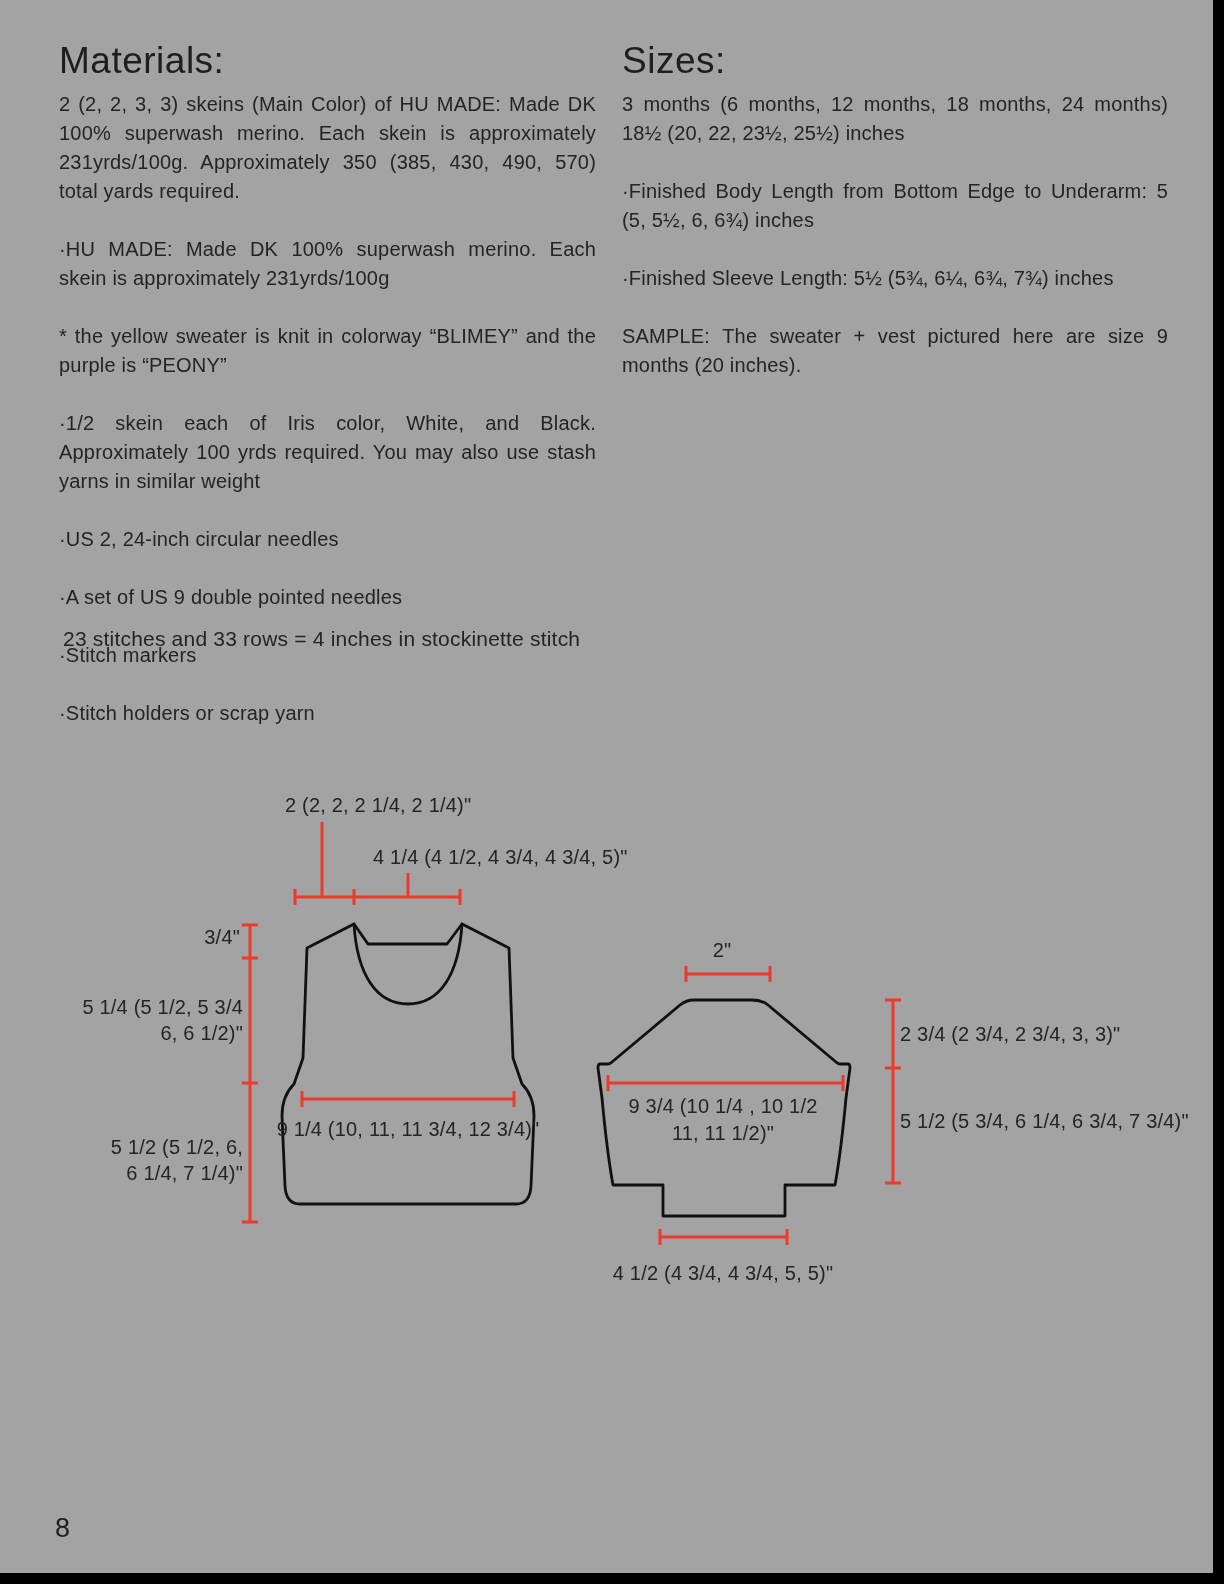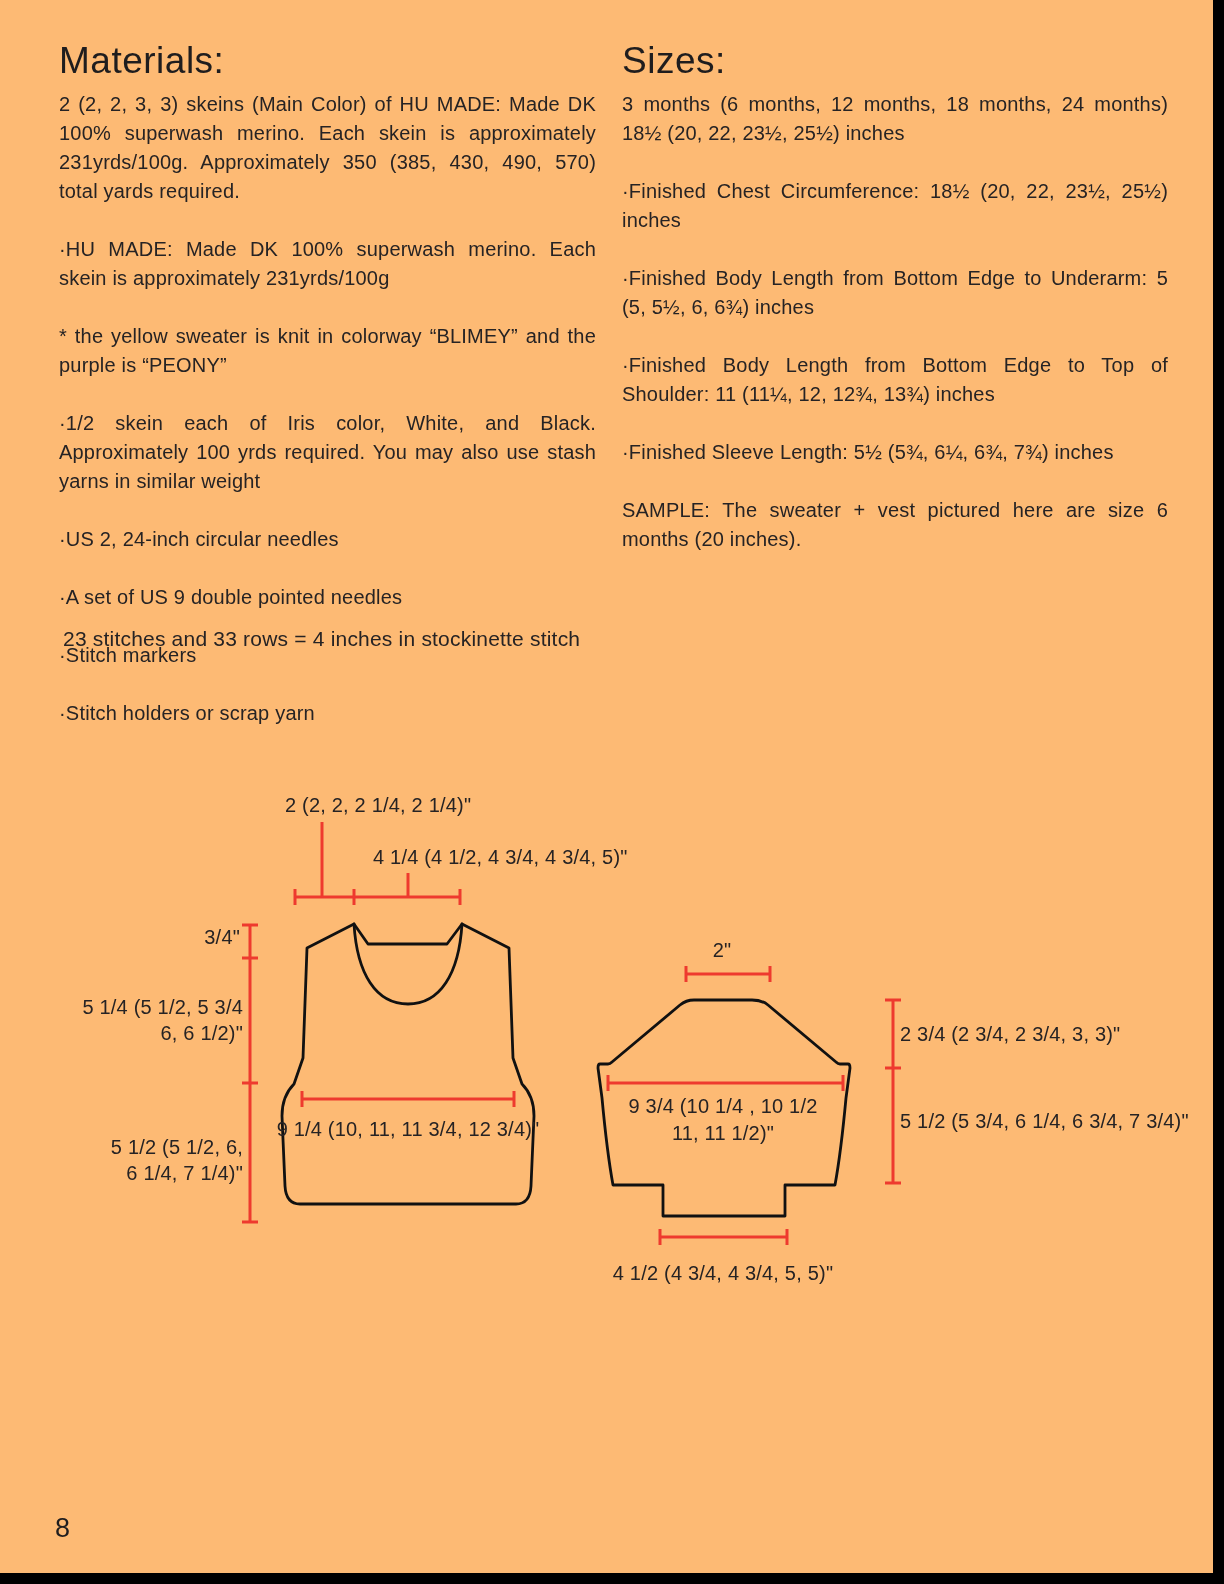--- a/index.html
+++ b/index.html
@@ -1,19 +1,19 @@
 <!DOCTYPE html>
 <html><head>
 <meta charset="utf-8">
 <style>
   html,body{margin:0;padding:0;background:#e9e9e9;}
   .page{
     position:relative;
     width:1224px;height:1584px;
-    background:#fdba74;
+    background:#a3a3a3;
     font-family:"Liberation Sans",sans-serif;
     color:#262324;
     overflow:hidden;
     margin:0 auto;
   }
   .col{position:absolute;top:40px;}
   .col-left{left:59px;width:537px;}
   .col-right{left:622px;width:546px;}
   h1.sec{
     font-size:37px;font-weight:500;margin:0 0 8px 0;letter-spacing:.5px;color:#1f1d1e;
@@ -49,25 +49,23 @@
     <p>·1/2 skein each of Iris color, White, and Black. Approximately 100 yrds required. You may also use stash yarns in similar weight</p>
     <p>·US 2, 24-inch circular needles</p>
     <p>·A set of US 9 double pointed needles</p>
     <p>·Stitch markers</p>
     <p class="last">·Stitch holders or scrap yarn</p>
   </div>
 
   <div class="col col-right">
     <h1 class="sec">Sizes:</h1>
     <p>3 months (6 months, 12 months, 18 months, 24 months) 18½ (20, 22, 23½, 25½) inches</p>
-    <p>·Finished Chest Circumference: 18½ (20, 22, 23½, 25½) inches</p>
     <p>·Finished Body Length from Bottom Edge to Underarm: 5 (5, 5½, 6, 6¾) inches</p>
-    <p>·Finished Body Length from Bottom Edge to Top of Shoulder: 11 (11¼, 12, 12¾, 13¾) inches</p>
     <p>·Finished Sleeve Length: 5½ (5¾, 6¼, 6¾, 7¾) inches</p>
-    <p class="last">SAMPLE: The sweater + vest pictured here are size 6 months (20 inches).</p>
+    <p class="last">SAMPLE: The sweater + vest pictured here are size 9 months (20 inches).</p>
   </div>
 
   <div class="gauge-block">
     <p>23 stitches and 33 rows = 4 inches in stockinette stitch</p>
   </div>
 
   <svg class="diagram" width="1224" height="560" viewBox="0 760 1224 560">
 
     <g>
 

